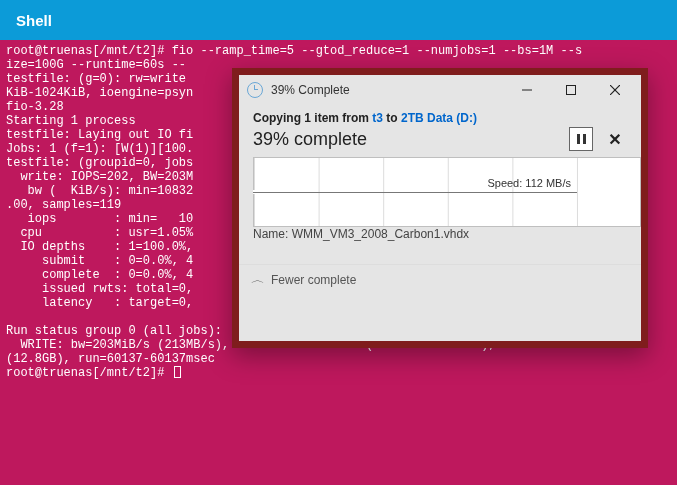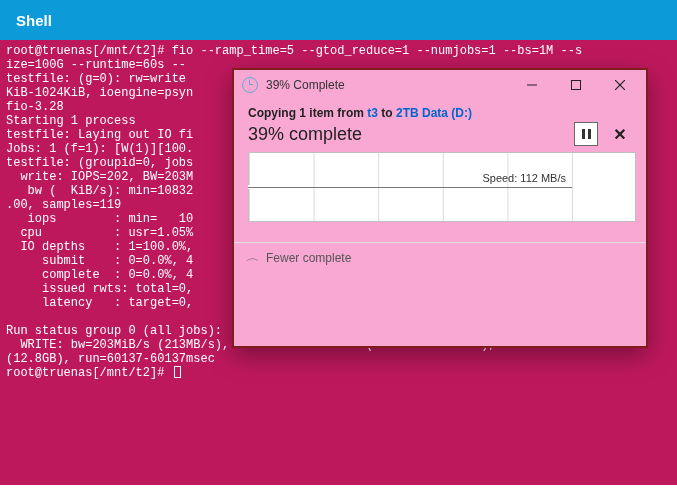--- a/index.html
+++ b/index.html
@@ -16,21 +16,21 @@
     font-family: "Consolas", "Courier New", monospace; font-size: 12px; line-height: 14px;
     padding: 4px 6px; white-space: pre; overflow: hidden;
   }
   .terminal .cursor {
     display: inline-block; width: 7px; height: 12px; border: 1px solid #fff; margin-left: 2px; vertical-align: -2px;
   }
 
   
   .copydlg {
     position: absolute; left: 232px; top: 68px; width: 416px; height: 280px;
-    background: #f9a8d4; border: 2px solid #7f1d1d; box-shadow: 0 8px 24px rgba(0,0,0,.35);
+    background: #e5e5e5; border: 7px solid #7f1d1d; box-shadow: 0 8px 24px rgba(0,0,0,.35);
     font-size: 12px; color: #222;
   }
 
   
   .copydlg .titlebar {
     height: 30px; display: flex; align-items: center; padding: 0 4px 0 8px;
   }
   .copydlg .tb-icon {
     width: 16px; height: 16px; border: 1.6px solid #6aa7d6; border-radius: 50%;
     position: relative; margin-right: 8px; flex: none;
@@ -167,20 +167,24 @@
     <div class="chart-wrap">
       <div class="chart">
       </div>
       <div class="fill-top" id="fillTop" style="width: 151px;"></div>
       <div class="fill-bot" id="fillBot" style="width: 151px;"></div>
       <div class="ticks" id="ticks" style="width: 151px;"></div>
       <div class="midline"></div>
       <span class="speedtxt">Speed: 112 MB/s</span>
     </div>
 
+    <div class="metarow">
+      <span class="k">Name:</span>
+      <span>WMM_VM3_2008_Carbon1.vhdx</span>
+    </div>
   </div>
 
   <div class="sep"></div>
 
   <div class="fewer">
     <span class="chev">︿</span>
     <span>Fewer complete</span>
   </div>
 </div>
 

